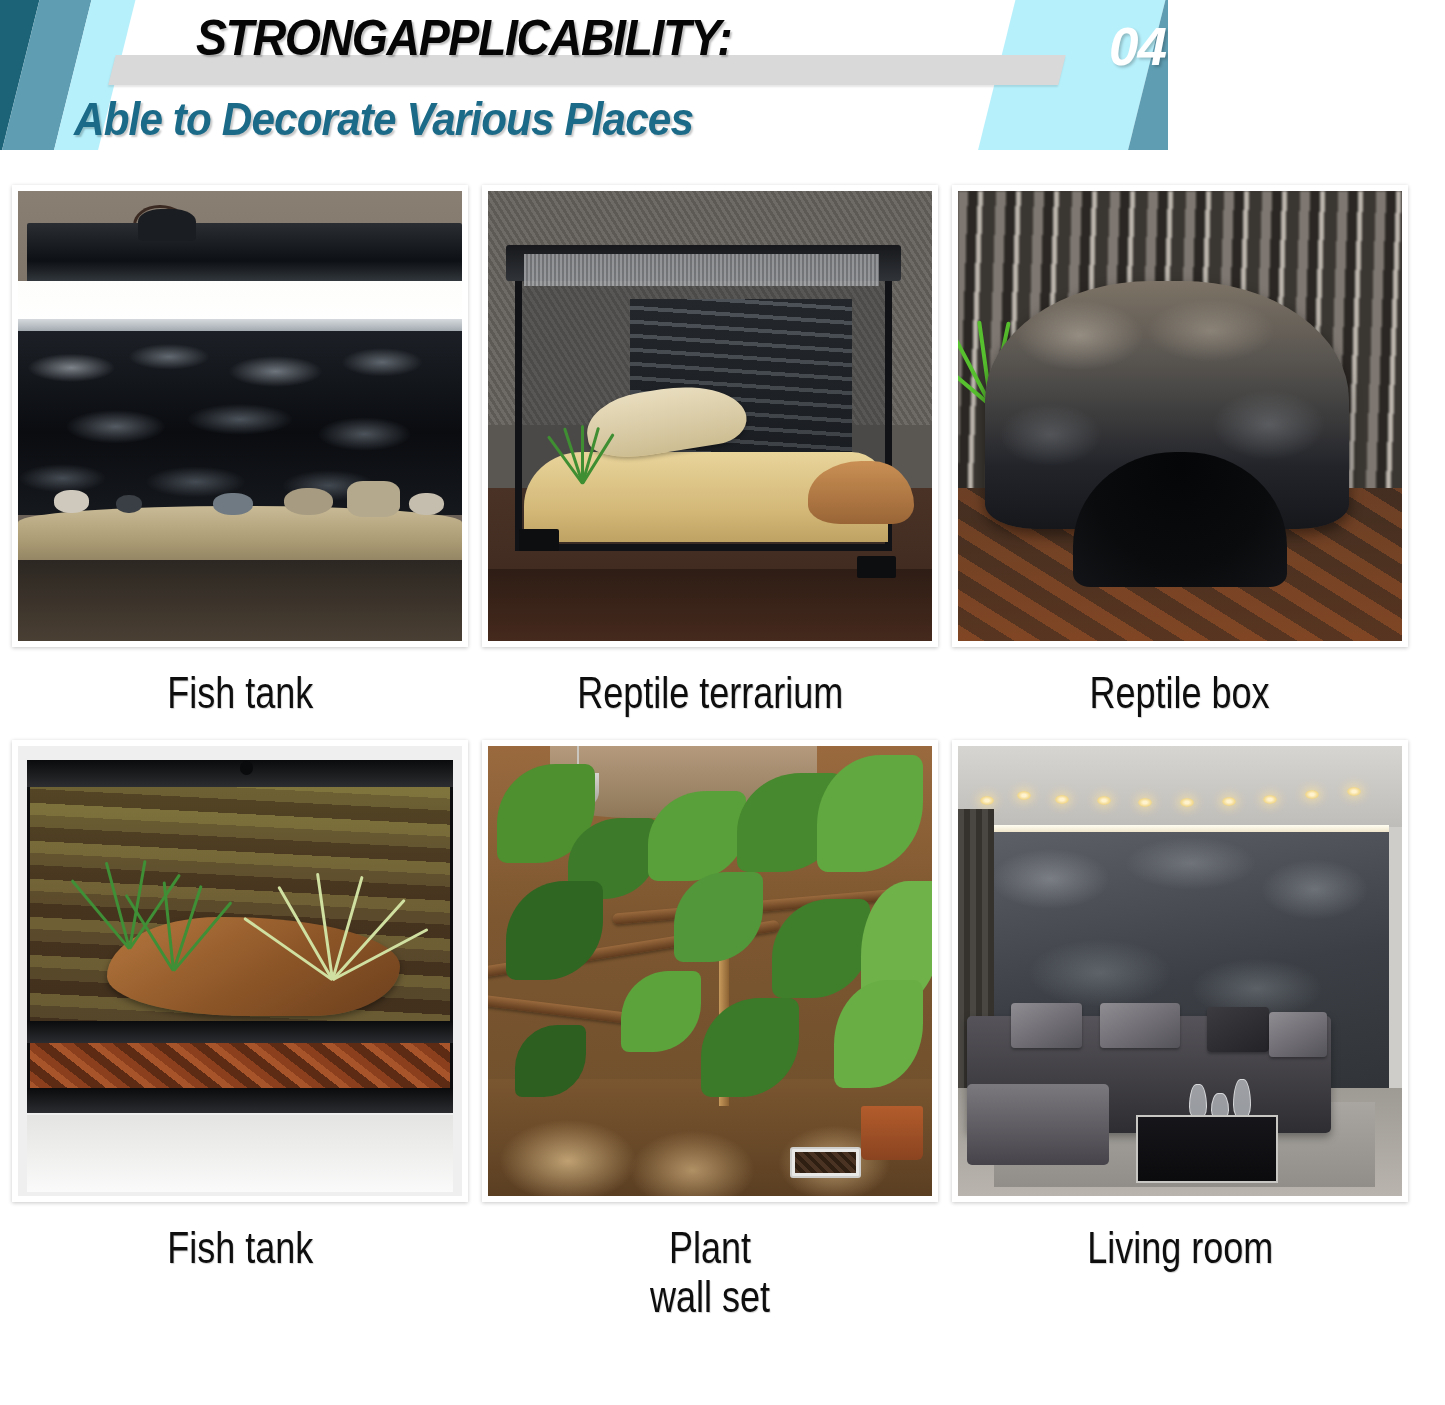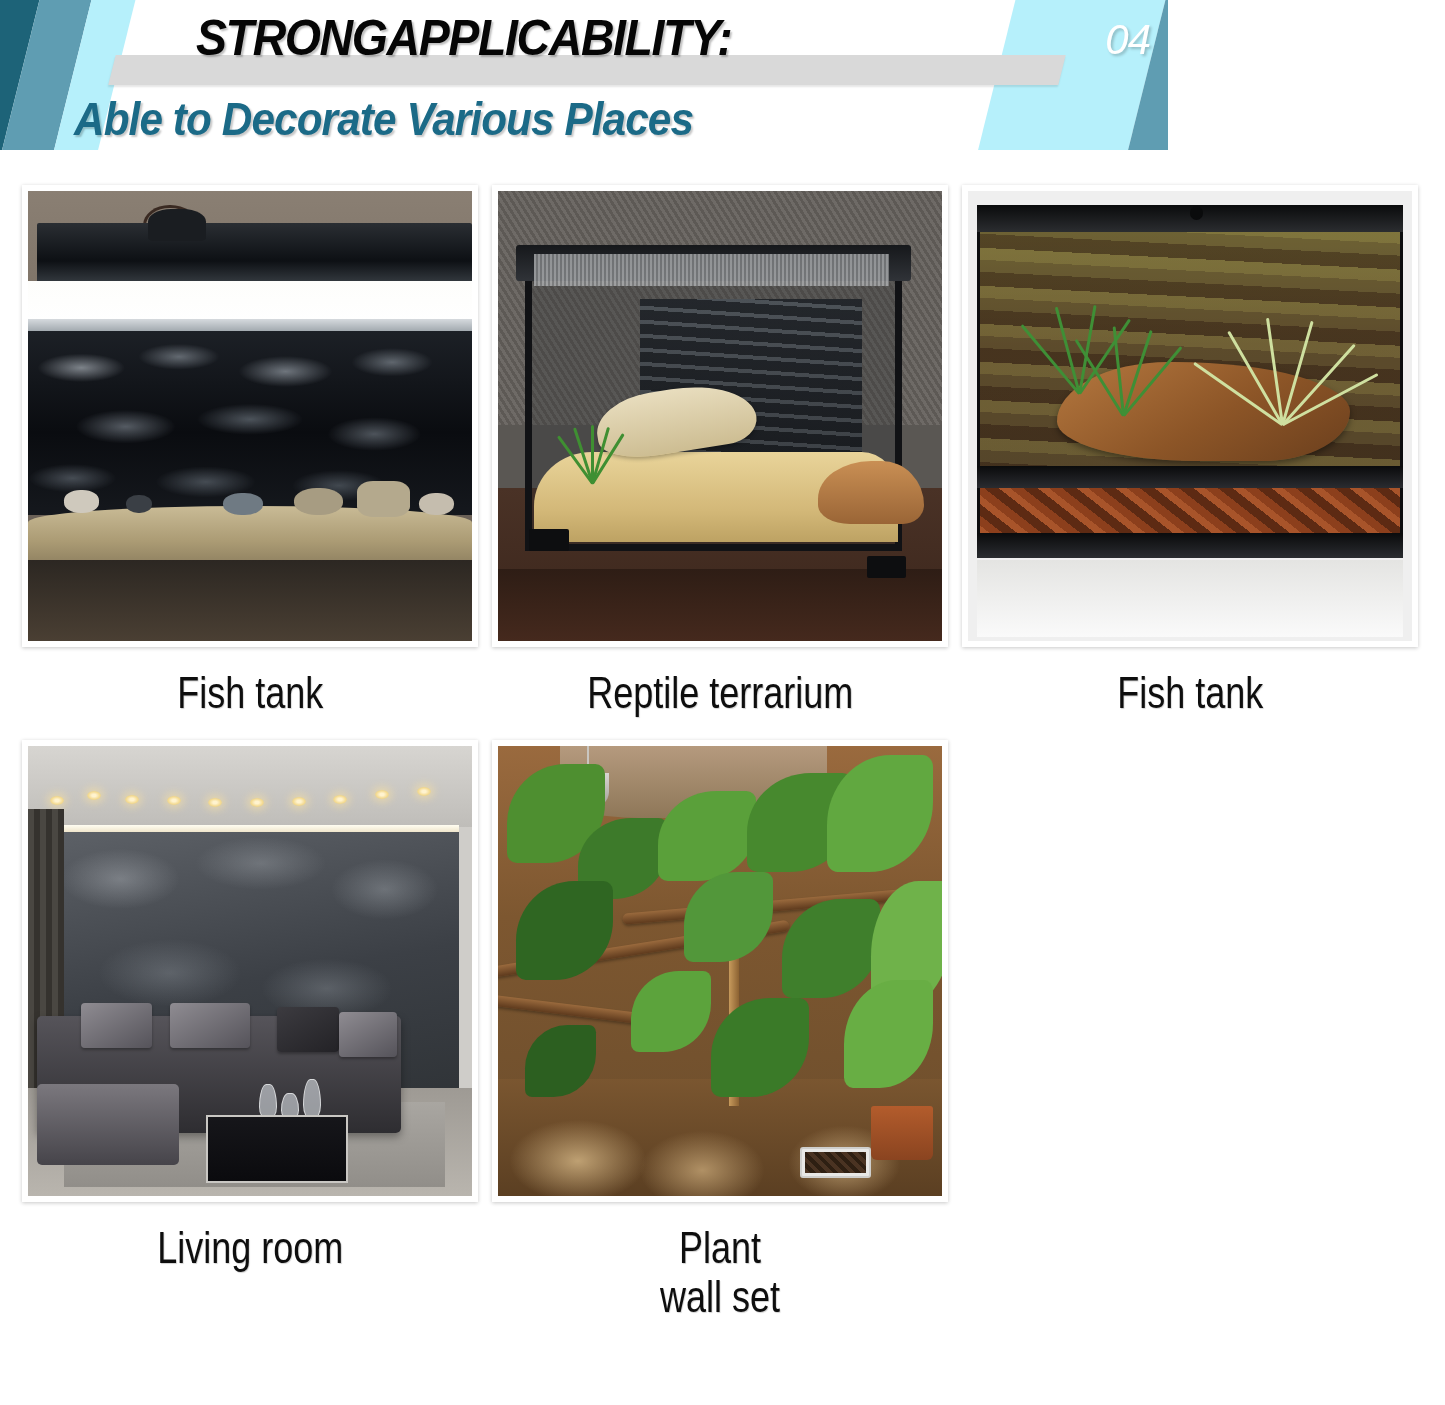--- a/index.html
+++ b/index.html
@@ -14,23 +14,23 @@
   .stripe { position:absolute; top:-10px; height:160px; transform:skewX(-14deg); }
   .stripe-l1 { left:-40px;  width:62px;  background:#1d6378; }
   .stripe-l2 { left:22px;   width:52px;  background:#5f9db2; }
   .stripe-l3 { left:74px;   width:44px;  background:#b6f0fb; }
 
   .stripe-r1 { left:998px;  width:150px; background:#b6f0fb; }
   .stripe-r2 { left:1148px; width:118px; background:#5f9db2; }
   .stripe-r3 { left:1266px; width:260px; background:#1d6378; }
 
   .num-badge {
-    position:absolute; top:16px; right:18px; z-index:6;
+    position:absolute; top:16px; right:2px; z-index:6;
     font-family:"Liberation Sans", sans-serif;
-    font-size:42px; font-weight:normal; font-style:italic;
+    font-size:53px; font-weight:bold; font-style:italic;
     color:#ffffff; letter-spacing:-1px;
     text-shadow:2px 2px 3px rgba(0,0,0,.22);
   }
 
   .gray-bar {
     position:absolute; left:112px; top:55px; width:950px; height:30px;
     background:#d9d9d9; transform:skewX(-14deg); z-index:2;
     box-shadow:0 2px 2px rgba(0,0,0,.10);
   }
 
@@ -53,21 +53,21 @@
   }
 
   
   .grid {
     position:absolute; left:0; top:185px;
     width:1166px; height:1220px;
     display:grid;
     grid-template-columns:repeat(3, 1fr);
     grid-template-rows: 555px 555px;
     column-gap:14px; row-gap:0px;
-    padding:0 22px;
+    padding:0 12px;
   }
   .cell { display:flex; flex-direction:column; align-items:center; }
 
   .photo {
     position:relative; width:456px; height:462px;
     border:6px solid #ffffff; background:#f2f2f2;
     box-shadow:0 1px 4px rgba(0,0,0,.22);
     overflow:hidden; flex:0 0 auto;
   }
   .cell:nth-child(3n) .photo, .cell:nth-child(3n) .photo { }
@@ -355,20 +355,41 @@
               <i style="transform:rotate(32deg)"></i>
             </div>
             <div class="tr-foot" style="left:7%;  bottom:20%;"></div>
             <div class="tr-foot" style="right:8%; bottom:14%;"></div>
           </div>
         </div>
       </div>
       <div class="caption">Reptile terrarium</div>
     </div>
 
+    <div class="cell">
+      <div class="photo">
+        <div class="inner">
+          <div class="sc-cave">
+            <div class="cv-bark"></div>
+            <div class="cv-floor"></div>
+            <div class="cv-plant">
+              <i style="transform:rotate(-50deg)"></i>
+                <i style="transform:rotate(-28deg)"></i>
+              <i style="transform:rotate(-8deg)"></i>
+                <i style="transform:rotate(12deg)"></i>
+              <i style="transform:rotate(34deg)"></i>
+                <i style="transform:rotate(54deg)"></i>
+            </div>
+            <div class="cv-rock"></div>
+            <div class="cv-mouth"></div>
+          </div>
+        </div>
+      </div>
+      <div class="caption">Reptile box</div>
+    </div>
 
     <div class="cell">
       <div class="photo">
         <div class="inner">
           <div class="sc-terr2">
             <div class="t2-frame"></div>
             <div class="t2-moss"></div>
             <div class="t2-bark"></div>
             <div class="t2-wood"></div>
             <div class="t2-plantA">
@@ -398,20 +419,54 @@
             <div class="t2-refl"></div>
           </div>
         </div>
       </div>
       <div class="caption">Fish tank</div>
     </div>
 
     <div class="cell">
       <div class="photo">
         <div class="inner">
+          <div class="sc-plantwall">
+            <div class="pw-rockTop"></div>
+            <div class="pw-lampwire"></div>
+            <div class="pw-lamp"></div>
+            <div class="pw-rockB"></div>
+            <div class="pw-branch" style="left:-4%; top:44%;  width:70%; transform:rotate(-9deg);"></div>
+            <div class="pw-branch" style="left:28%; top:34%;  width:76%; transform:rotate(-5deg);"></div>
+            <div class="pw-branch" style="left:-2%; top:58%;  width:46%; transform:rotate(7deg);"></div>
+            <div class="pw-post"></div>
+            <div class="pw-leaf" style="left:2%;  top:4%;  width:22%; height:22%; background:#4e8f30;"></div>
+            <div class="pw-leaf" style="left:18%; top:16%; width:20%; height:18%; background:#3d7a2a;"></div>
+            <div class="pw-leaf" style="left:36%; top:10%; width:22%; height:20%; background:#5aa03a;"></div>
+            <div class="pw-leaf" style="left:56%; top:6%;  width:24%; height:22%; background:#47892e;"></div>
+            <div class="pw-leaf" style="left:74%; top:2%;  width:24%; height:26%; background:#61a840;"></div>
+            <div class="pw-leaf" style="left:4%;  top:30%; width:22%; height:22%; background:#2f6622;"></div>
+            <div class="pw-leaf" style="left:42%; top:28%; width:20%; height:20%; background:#52973a;"></div>
+            <div class="pw-leaf" style="left:64%; top:34%; width:22%; height:22%; background:#3f7f2c;"></div>
+            <div class="pw-leaf" style="left:84%; top:30%; width:18%; height:28%; background:#6fb24a;"></div>
+            <div class="pw-leaf" style="left:30%; top:50%; width:18%; height:18%; background:#5ca33c;"></div>
+            <div class="pw-leaf" style="left:48%; top:56%; width:22%; height:22%; background:#3a7a28;"></div>
+            <div class="pw-leaf" style="left:78%; top:52%; width:20%; height:24%; background:#68ae44;"></div>
+            <div class="pw-leaf" style="left:6%;  top:62%; width:16%; height:16%; background:#2c5f20;"></div>
+            <div class="pw-tray"></div>
+            <div class="pw-pot"></div>
+          </div>
+        </div>
+      </div>
+      <div class="caption">Plant
+wall set</div>
+    </div>
+
+    <div class="cell">
+      <div class="photo">
+        <div class="inner">
           <div class="sc-living">
             <div class="lv-ceil"></div>
             <div class="lv-lights">
               <i style="left:2%;  top:60%"></i>
                 <i style="left:11%; top:42%"></i>
               <i style="left:20%; top:56%"></i>
                 <i style="left:30%; top:64%"></i>
               <i style="left:40%; top:70%"></i>
                 <i style="left:50%; top:72%"></i>
               <i style="left:60%; top:68%"></i>
@@ -433,48 +488,14 @@
             <div class="lv-vase" style="left:52%;"></div>
             <div class="lv-vase" style="left:57%; height:6%;"></div>
             <div class="lv-vase" style="left:62%; height:9%;"></div>
             <div class="lv-table"></div>
           </div>
         </div>
       </div>
       <div class="caption">Living room</div>
     </div>
 
-    <div class="cell">
-      <div class="photo">
-        <div class="inner">
-          <div class="sc-plantwall">
-            <div class="pw-rockTop"></div>
-            <div class="pw-lampwire"></div>
-            <div class="pw-lamp"></div>
-            <div class="pw-rockB"></div>
-            <div class="pw-branch" style="left:-4%; top:44%;  width:70%; transform:rotate(-9deg);"></div>
-            <div class="pw-branch" style="left:28%; top:34%;  width:76%; transform:rotate(-5deg);"></div>
-            <div class="pw-branch" style="left:-2%; top:58%;  width:46%; transform:rotate(7deg);"></div>
-            <div class="pw-post"></div>
-            <div class="pw-leaf" style="left:2%;  top:4%;  width:22%; height:22%; background:#4e8f30;"></div>
-            <div class="pw-leaf" style="left:18%; top:16%; width:20%; height:18%; background:#3d7a2a;"></div>
-            <div class="pw-leaf" style="left:36%; top:10%; width:22%; height:20%; background:#5aa03a;"></div>
-            <div class="pw-leaf" style="left:56%; top:6%;  width:24%; height:22%; background:#47892e;"></div>
-            <div class="pw-leaf" style="left:74%; top:2%;  width:24%; height:26%; background:#61a840;"></div>
-            <div class="pw-leaf" style="left:4%;  top:30%; width:22%; height:22%; background:#2f6622;"></div>
-            <div class="pw-leaf" style="left:42%; top:28%; width:20%; height:20%; background:#52973a;"></div>
-            <div class="pw-leaf" style="left:64%; top:34%; width:22%; height:22%; background:#3f7f2c;"></div>
-            <div class="pw-leaf" style="left:84%; top:30%; width:18%; height:28%; background:#6fb24a;"></div>
-            <div class="pw-leaf" style="left:30%; top:50%; width:18%; height:18%; background:#5ca33c;"></div>
-            <div class="pw-leaf" style="left:48%; top:56%; width:22%; height:22%; background:#3a7a28;"></div>
-            <div class="pw-leaf" style="left:78%; top:52%; width:20%; height:24%; background:#68ae44;"></div>
-            <div class="pw-leaf" style="left:6%;  top:62%; width:16%; height:16%; background:#2c5f20;"></div>
-            <div class="pw-tray"></div>
-            <div class="pw-pot"></div>
-          </div>
-        </div>
-      </div>
-      <div class="caption">Plant
-wall set</div>
-    </div>
-
   </div>
 </div>
 
 </body></html>

